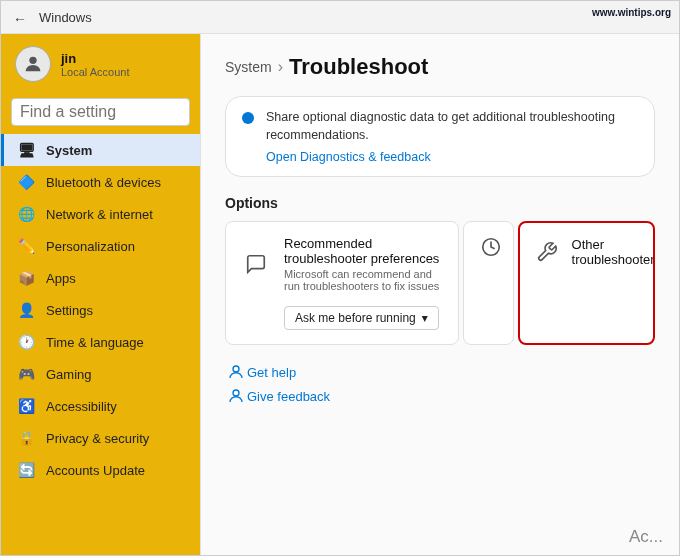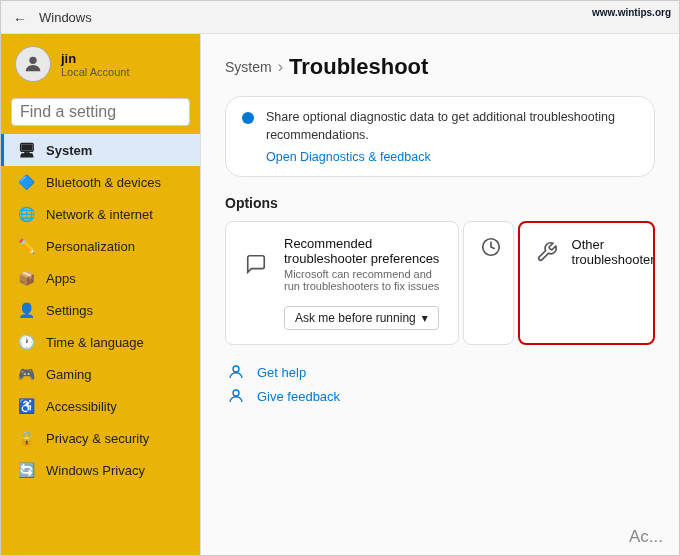--- a/index.html
+++ b/index.html
@@ -267,21 +267,20 @@
     }
     .help-section {
       margin-top: 18px;
       display: flex;
       flex-direction: column;
       gap: 6px;
     }
     .help-row {
       display: flex;
       align-items: center;
-      gap: 10px;
       cursor: pointer;
       text-align: center;
     }
     .help-icon {
       font-size: 16px;
       color: #0078d4;
       width: 22px;
       display: flex;
       align-items: center;
       justify-content: center;
@@ -369,21 +368,21 @@
         <div class="nav-item">
           <span class="nav-icon">♿</span>
           <span>Accessibility</span>
         </div>
         <div class="nav-item">
           <span class="nav-icon">🔒</span>
           <span>Privacy &amp; security</span>
         </div>
         <div class="nav-item">
           <span class="nav-icon">🔄</span>
-          <span>Windows Privacy</span>
+          <span>Accounts Update</span>
         </div>
       </nav>
     </div>
 
     <div class="main">
 
       <div class="breadcrumb">
         <span class="breadcrumb-parent">System</span>
         <span class="breadcrumb-sep">›</span>
         <span class="breadcrumb-current">Troubleshoot</span>

